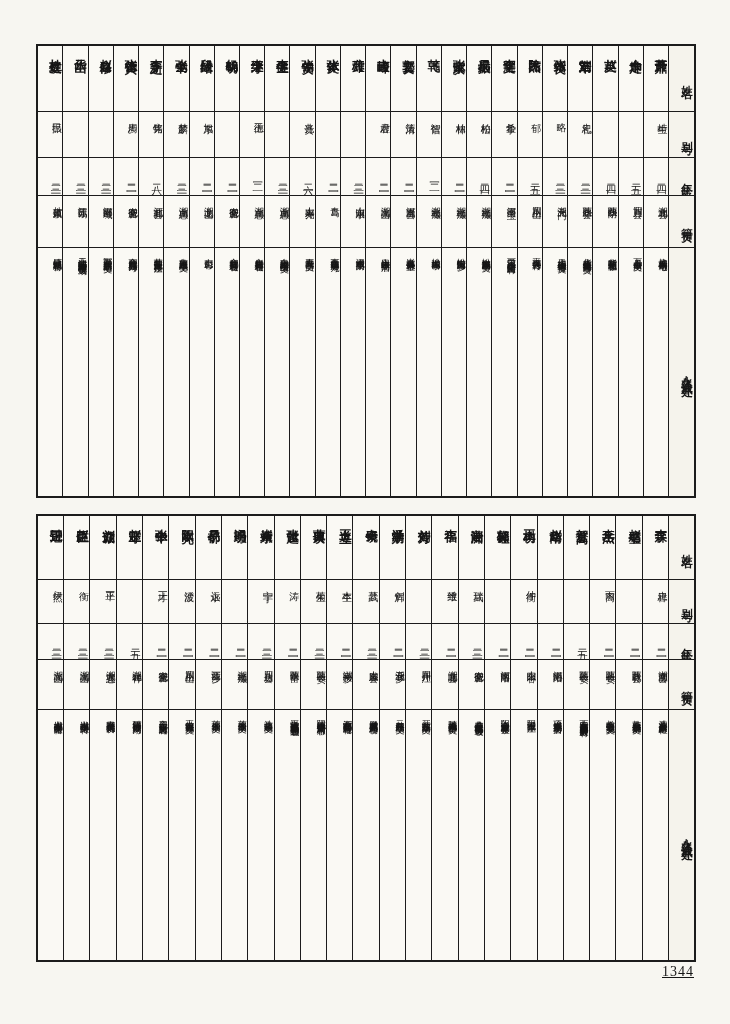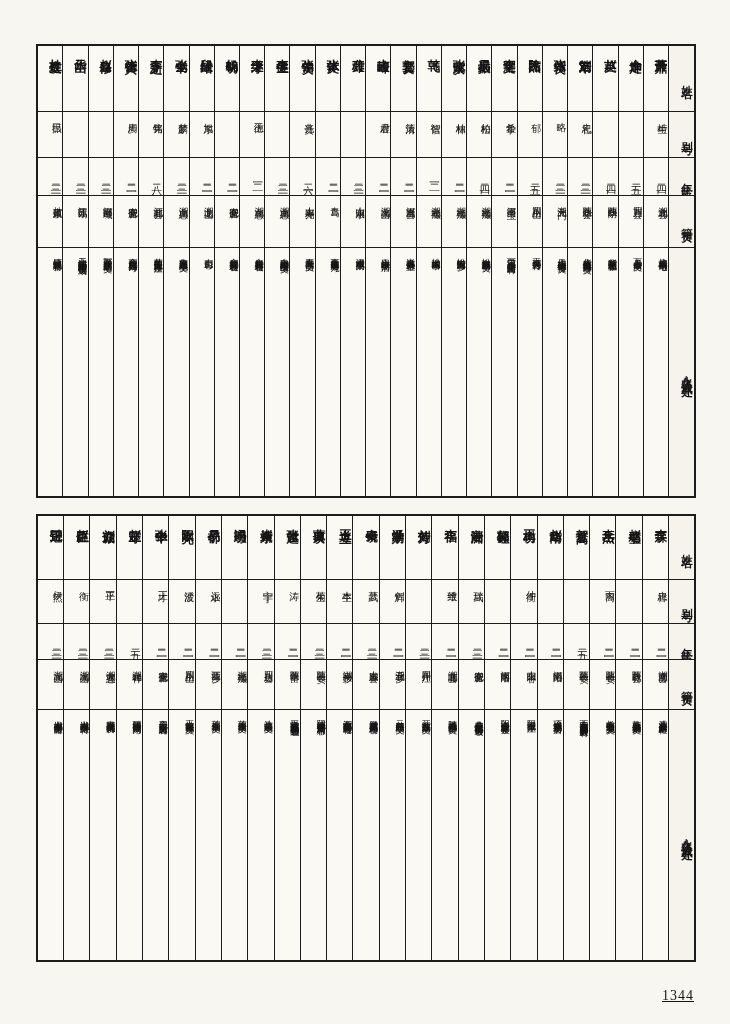--- a/index.html
+++ b/index.html
@@ -57,21 +57,21 @@
   .bottom .cell.origin{height:50px;}
   .col.header .cell{
     text-align:center;
     font-weight:bold;
     font-size:11.5px;
     letter-spacing:3px;
   }
   .pagenum{
     position:absolute;
     right:36px;
-    bottom:20px;
+    bottom:44px;
     font-size:14px;
     letter-spacing:1px;
     text-decoration:underline;
   }
 </style>
 </head>
 <body>
 
 <div class="page">
   <div class="tableblock top" id="top-table">

